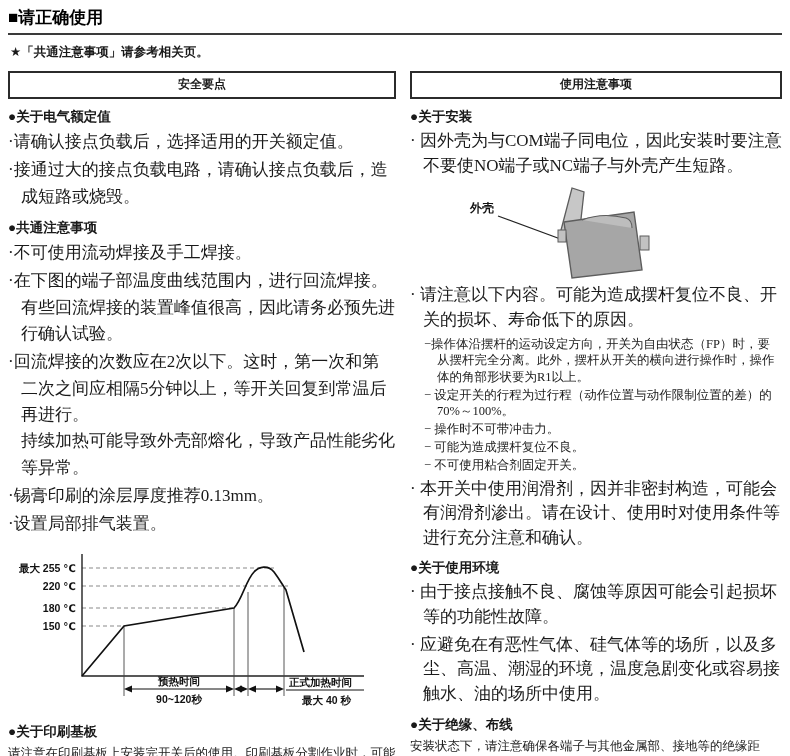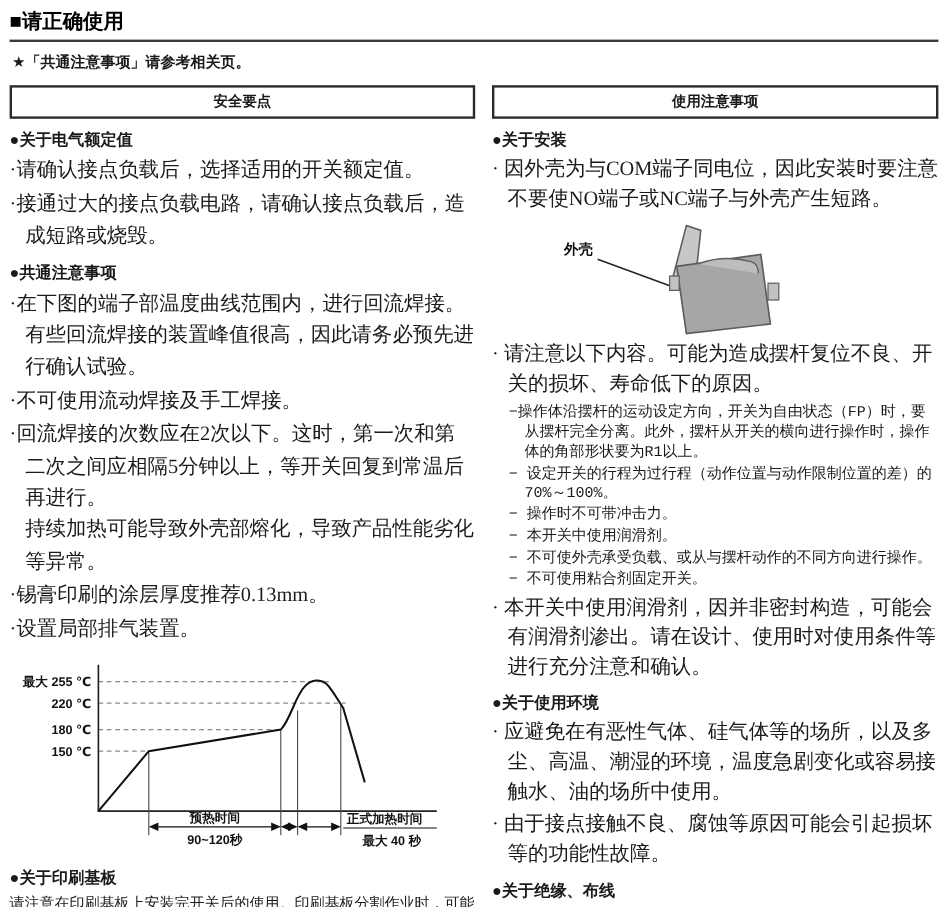--- a/index.html
+++ b/index.html
@@ -28,21 +28,21 @@
     font-family:"Liberation Sans","DejaVu Sans",sans-serif;
     font-weight:bold; font-size:12px; padding:3px 0 4px; margin-bottom:7px;
   }
   .h {
     font-family:Liberation Sans, sans-serif;
     font-weight:bold; font-size:13.5px; margin:9px 0 3px;
   }
   .b { font-size:17px; padding-left:13px; text-indent:-13px; white-space:pre-line; }
   .left .b { line-height:1.55; margin:2px 0; }
   .right .b { line-height:1.45; margin:3px 0; }
-  .d { font-size:12.5px; line-height:1.32; padding-left:27px; text-indent:-13px; margin:1.5px 0;font-family:Liberation Mono, monospace; }
+  .d { font-size:12.5px; line-height:1.32; padding-left:27px; text-indent:-13px; margin:1.5px 0; }
   .p { font-size:12.5px; line-height:1.55; margin:1px 0; }
   .right .p { line-height:1.45; }
   .fig { display:block; }
   .fig1wrap { margin:6px 0 2px 26px; }
   .fig2wrap { margin:4px 0 3px 4px; }
   .chartwrap { margin:10px 0 4px 4px; }
   svg text {
     font-family:"Liberation Sans","DejaVu Sans",sans-serif;
     fill:#111;
   }
@@ -61,23 +61,23 @@
       <div class="colhead">安全要点</div>
 
       <div class="sec">
         <div class="h">●关于电气额定值</div>
         <div class="b">·请确认接点负载后，选择适用的开关额定值。</div>
         <div class="b">·接通过大的接点负载电路，请确认接点负载后，造成短路或烧毁。</div>
       </div>
 
       <div class="sec">
         <div class="h">●共通注意事项</div>
+        <div class="b">·不可使用流动焊接及手工焊接。</div>
         <div class="b">·在下图的端子部温度曲线范围内，进行回流焊接。
 有些回流焊接的装置峰值很高，因此请务必预先进行确认试验。</div>
-        <div class="b">·不可使用流动焊接及手工焊接。</div>
         <div class="b">·回流焊接的次数应在2次以下。这时，第一次和第二次之间应相隔5分钟以上，等开关回复到常温后再进行。
 持续加热可能导致外壳部熔化，导致产品性能劣化等异常。</div>
         <div class="b">·锡膏印刷的涂层厚度推荐0.13mm。</div>
         <div class="b">·设置局部排气装置。</div>
       </div>
 
       <div class="chartwrap">
         <svg class="fig" width="362" height="166" viewBox="0 0 362 166">
 
           <path d="M70,20 H262" stroke="#8a8a8a" stroke-width="1.1" stroke-dasharray="4,3" fill="none"></path>
@@ -148,30 +148,29 @@
             <rect x="122" y="46" width="8" height="12" fill="#c2c2c2" stroke="#5d5d5d" stroke-width="1"></rect>
           </svg>
         </div>
 
         <div class="b">· 请注意以下内容。可能为造成摆杆复位不良、开关的损坏、寿命低下的原因。</div>
         <div class="d">−操作体沿摆杆的运动设定方向，开关为自由状态（FP）时，要从摆杆完全分离。此外，摆杆从开关的横向进行操作时，操作体的角部形状要为R1以上。</div>
 
 
         <div class="d">− 设定开关的行程为过行程（动作位置与动作限制位置的差）的70%～100%。</div>
         <div class="d">− 操作时不可带冲击力。</div>
-        <div class="d">− 本开关中使用润滑剂。</div>
-        <div class="d">− 不可使外壳承受负载、或从与摆杆动作的不同方向进行操作。</div>
+        <div class="d">− 可能为造成摆杆复位不良。</div>
         <div class="d">− 不可使用粘合剂固定开关。</div>
         <div class="b">· 本开关中使用润滑剂，因并非密封构造，可能会有润滑剂渗出。请在设计、使用时对使用条件等进行充分注意和确认。</div>
       </div>
 
       <div class="sec">
         <div class="h">●关于使用环境</div>
+        <div class="b">· 由于接点接触不良、腐蚀等原因可能会引起损坏等的功能性故障。</div>
         <div class="b">· 应避免在有恶性气体、硅气体等的场所，以及多尘、高温、潮湿的环境，温度急剧变化或容易接触水、油的场所中使用。</div>
-        <div class="b">· 由于接点接触不良、腐蚀等原因可能会引起损坏等的功能性故障。</div>
       </div>
 
       <div class="sec">
         <div class="h">●关于绝缘、布线</div>
         <div class="p">安装状态下，请注意确保各端子与其他金属部、接地等的绝缘距离。</div>
       </div>
     </div>
 
   </div>
 </div>

